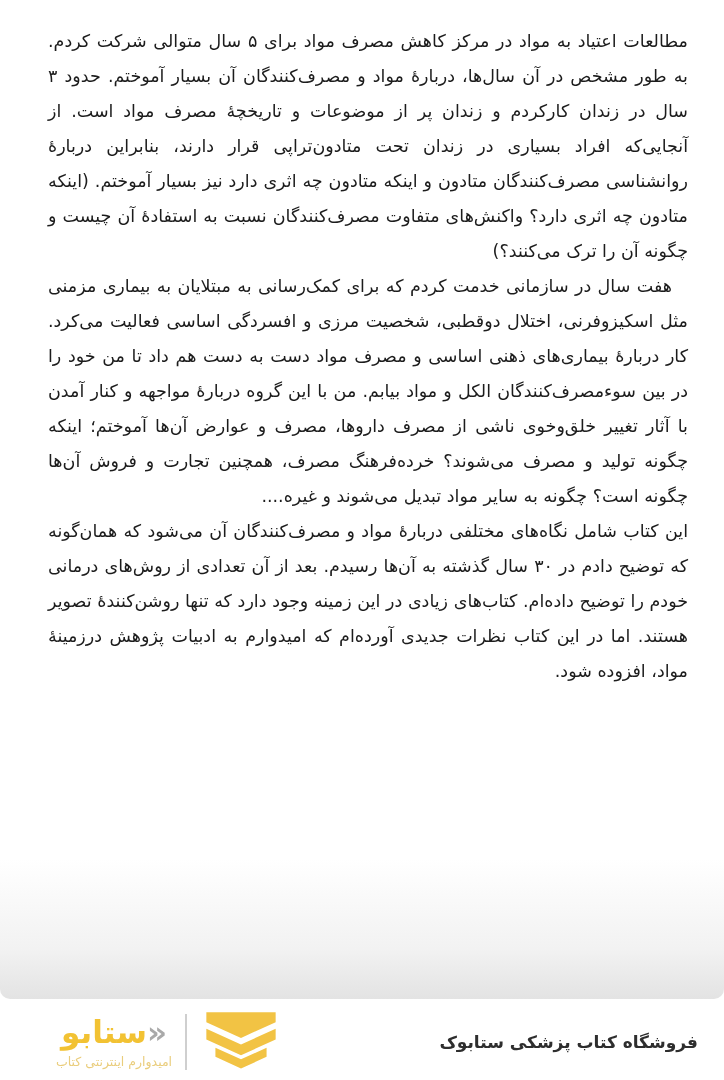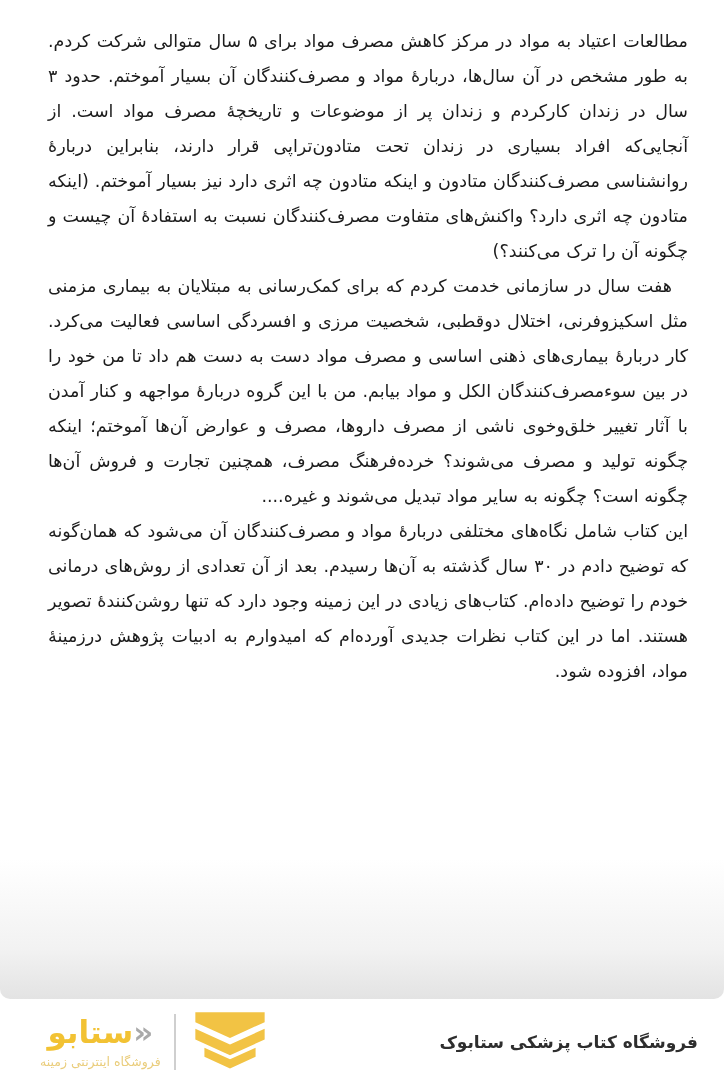--- a/index.html
+++ b/index.html
@@ -38,21 +38,21 @@
   }
   
   .footer {
     position: absolute;
     bottom: 0; left: 0;
     width: 724px; height: 81px;
     background: #ffffff;
     display: flex;
     justify-content: space-between;
     align-items: center;
-    padding: 4px 26px 0 40px;
+    padding: 4px 26px 0 56px;
   }
   .logo-group {
     display: flex;
     align-items: center;
     gap: 13px;
     height: 72px;
   }
   .wordmark-stack {
     display: flex;
     flex-direction: column;
@@ -114,21 +114,21 @@
     <p class="indent">هفت سال در سازمانی خدمت کردم که برای کمک‌رسانی به مبتلایان به بیماری مزمنی مثل اسکیزوفرنی، اختلال دوقطبی، شخصیت مرزی و افسردگی اساسی فعالیت می‌کرد. کار دربارهٔ بیماری‌های ذهنی اساسی و مصرف مواد دست به دست هم داد تا من خود را در بین سوءمصرف‌کنندگان الکل و مواد بیابم. من با این گروه دربارهٔ مواجهه و کنار آمدن با آثار تغییر خلق‌وخوی ناشی از مصرف داروها، مصرف و عوارض آن‌ها آموختم؛ اینکه چگونه تولید و مصرف می‌شوند؟ خرده‌فرهنگ مصرف، همچنین تجارت و فروش آن‌ها چگونه است؟ چگونه به سایر مواد تبدیل می‌شوند و غیره....</p>
     <p>این کتاب شامل نگاه‌های مختلفی دربارهٔ مواد و مصرف‌کنندگان آن می‌شود که همان‌گونه که توضیح دادم در ۳۰ سال گذشته به آن‌ها رسیدم. بعد از آن تعدادی از روش‌های درمانی خودم را توضیح داده‌ام. کتاب‌های زیادی در این زمینه وجود دارد که تنها روشن‌کنندهٔ تصویر هستند. اما در این کتاب نظرات جدیدی آورده‌ام که امیدوارم به ادبیات پژوهش درزمینهٔ مواد، افزوده شود.</p>
   </div>
 </div>
 
 <div class="footer">
 
   <div class="logo-group">
     <div class="wordmark-stack">
       <div class="wordmark"><span class="kaf">«</span><span>ستابو</span></div>
-      <div class="tagline">فروشگاه اینترنتی زمینه</div>
+      <div class="tagline">امیدوارم اینترنتی کتاب</div>
     </div>
     <div class="logo-divider"></div>
     <svg class="emblem" viewBox="0 0 96 80" aria-hidden="true">
       <path d="M6,4 H90 V16 L48,35 L6,16 Z" fill="#F2C344"></path>
       <path d="M6,24 L48,43 L90,24 V37 L48,56 L6,37 Z" fill="#F2C344"></path>
       <path d="M17,47 L48,61 L79,47 V58 L48,72 L17,58 Z" fill="#F2C344"></path>
     </svg>
   </div>
 
   <div class="store-block">

